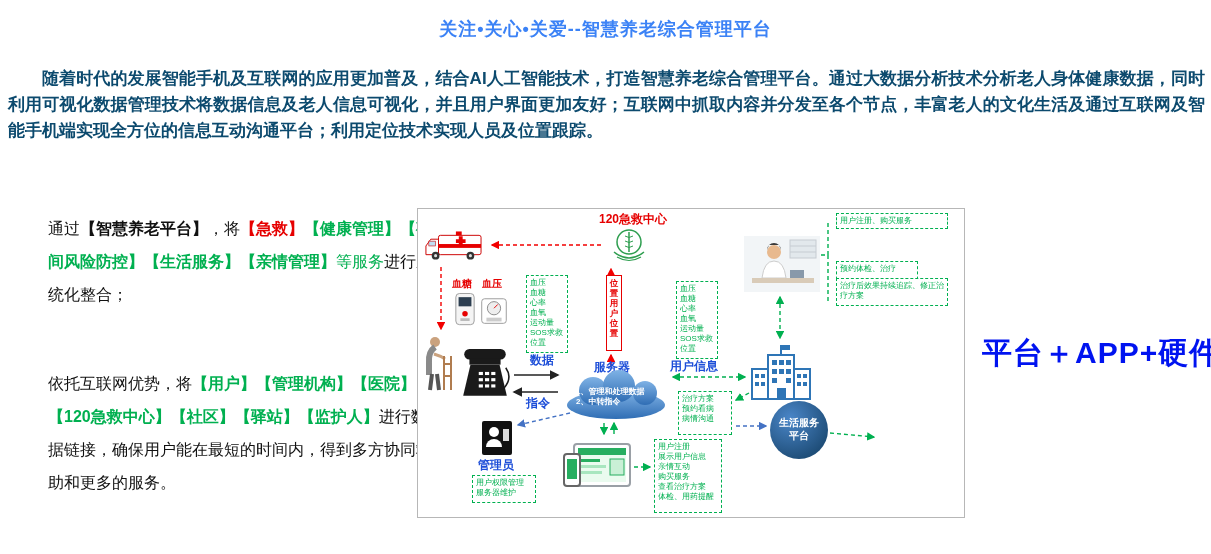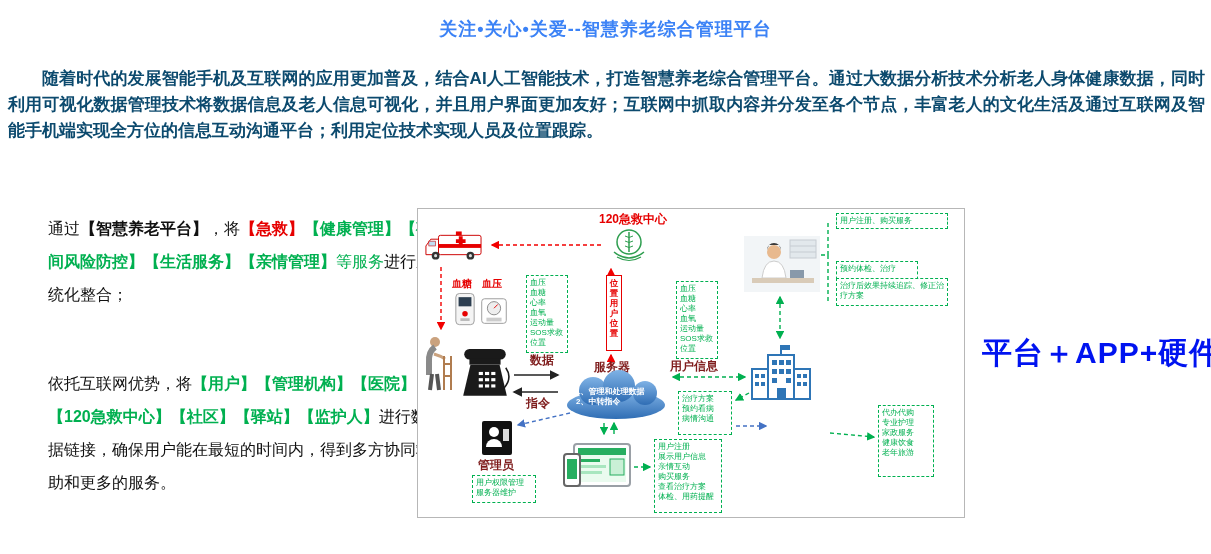--- a/index.html
+++ b/index.html
@@ -34,21 +34,21 @@
   .diagram {
     position:absolute; left:417px; top:208px; width:548px; height:310px;
     border:1px solid #b7b7b7; background:#fff;padding-left:48px;
   }
   .connectors { position:absolute; left:0; top:0; width:548px; height:310px; pointer-events:none; }
   .ln-r { stroke:#f20000; stroke-width:1.4; stroke-dasharray:4 3; fill:none; }
   .ln-g { stroke:#00b050; stroke-width:1.4; stroke-dasharray:4 3; fill:none; }
   .ln-b { stroke:#4472c4; stroke-width:1.4; stroke-dasharray:4 3; fill:none; }
   .ln-k { stroke:#222; stroke-width:1.6; fill:none; }
 
-  .d-label { position:absolute; font-weight:bold; color:#7f1d1d; font-size:12px; white-space:nowrap; }
+  .d-label { position:absolute; font-weight:bold; color:#1d4ed8; font-size:12px; white-space:nowrap; }
   .d-label.red { color:#e60000; }
   .sm-red { position:absolute; color:#e60000; font-weight:bold; font-size:10px; white-space:nowrap; }
 
   .g-box {
     position:absolute; border:1px dashed #00b050; color:#00b050;
     font-size:8px; line-height:10px; padding:2px 3px; white-space:pre-line;
     background:#fff;
   }
   .red-box {
     position:absolute; border:1px solid #e60000; color:#e60000;
@@ -278,25 +278,22 @@
         <rect x="47" y="39" width="4" height="4"></rect>
           <rect x="53" y="39" width="4" height="4"></rect>
         <rect x="27" y="45" width="9" height="11"></rect>
       </g>
     </svg>
   </div>
   <div class="g-box" style="left:260px;top:182px;width:54px;height:44px">治疗方案
 预约看病
 病情沟通</div>
 
-  <div class="g-box" style="left:460px;top:196px;width:56px;height:72px">代办代购
-专业护理
-家政服务
-健康饮食
-老年旅游</div>
+  <div class="life-circle">生活服务
+平台</div>
 
   <div class="icon" style="left:64px;top:212px;width:30px;height:34px">
     <svg viewBox="0 0 30 34">
       <rect width="30" height="34" rx="2" fill="#111"></rect>
       <circle cx="12" cy="11" r="5" fill="#fff"></circle>
       <path d="M4 26 a8 8 0 0 1 16 0 z" fill="#fff"></path>
       <rect x="21" y="8" width="6" height="12" fill="#fff" opacity="0.85"></rect>
     </svg>
   </div>
   <div class="d-label" style="left:60px;top:248px">管理员</div>

